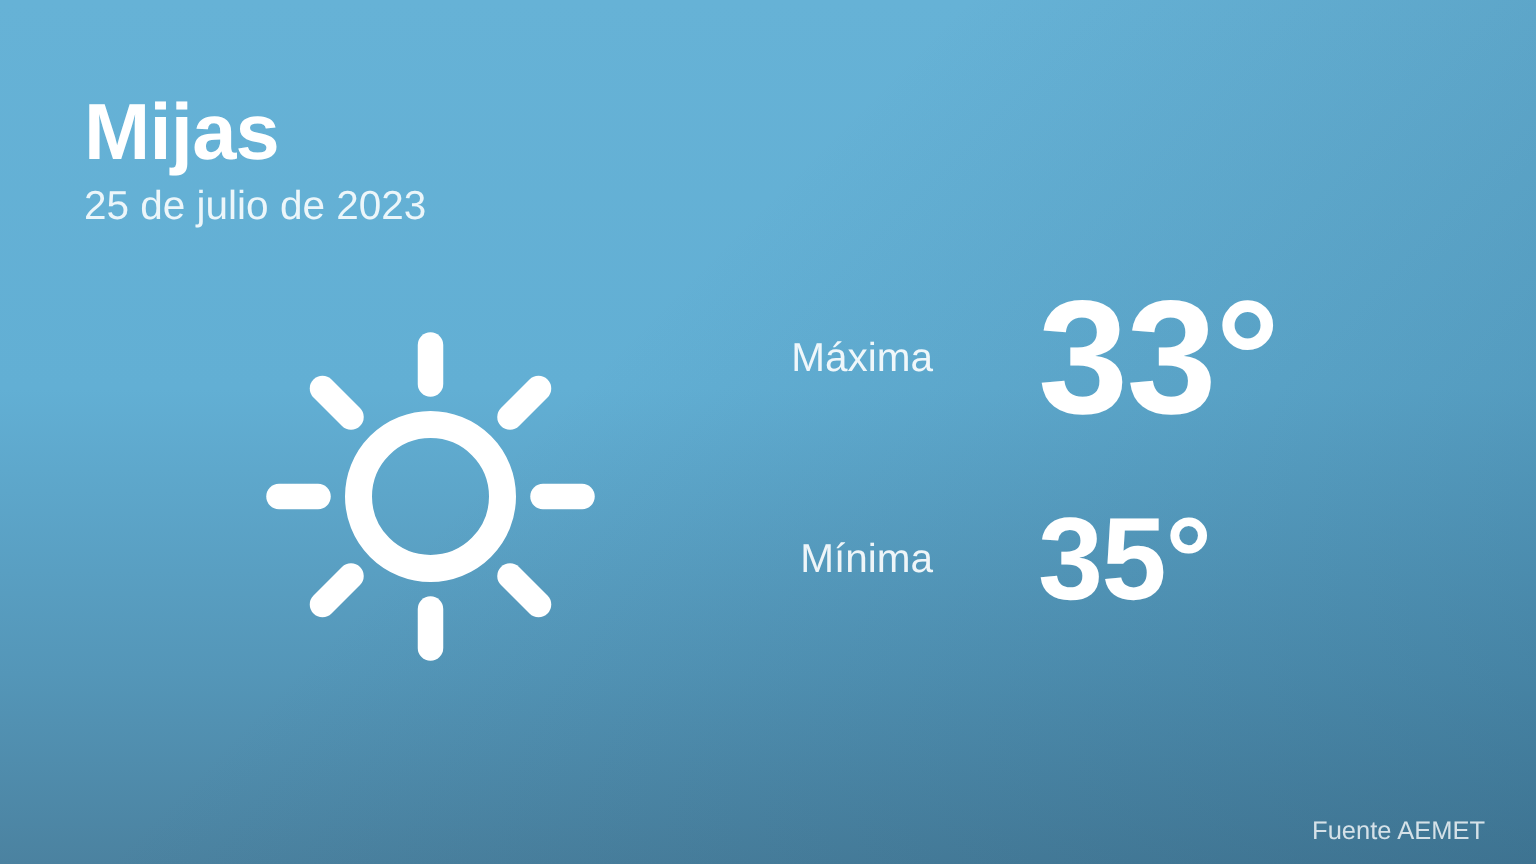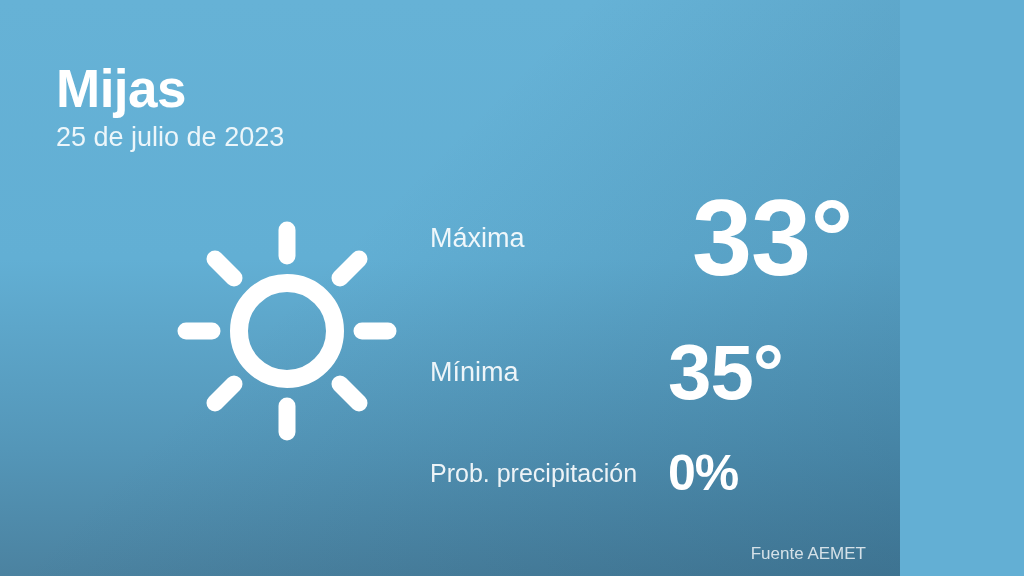--- a/index.html
+++ b/index.html
@@ -9,21 +9,21 @@
   body {
     width: 1024px;
     height: 576px;
     overflow: hidden;
     font-family: "Liberation Sans", sans-serif;
     background: #63afd4;
   }
 
   #card {
     position: relative;
-    width: 900px;
+    width: 1024px;
     height: 576px;
     overflow: hidden;
     background-color: #5ba9d0;
     background-image:
       linear-gradient(135deg, rgba(255,255,255,0.00) 40%, rgba(30,80,110,0.30) 100%),
       linear-gradient(180deg, #66b2d6 0%, #62afd4 45%, #5496b8 78%, #4b82a0 100%);
   }
 
   
   #header {
@@ -70,38 +70,39 @@
     width: 540px;
   }
   .reading-row {
     display: flex;
     align-items: center;
     width: 100%;
   }
   .reading-label {
     flex: 0 0 auto;
     width: 238px;
+    text-align: right;
     padding-right: 46px;
     box-sizing: border-box;
     color: rgba(255,255,255,0.90);
     white-space: nowrap;
   }
   .reading-value {
     flex: 0 0 auto;
     color: #ffffff;
     font-weight: bold;
     white-space: nowrap;
     letter-spacing: -1px;
   }
 
   #row-max { height: 140px; }
   #row-max .reading-label { font-size: 27px; }
   #row-max .reading-value { font-size: 108px; line-height: 1.0; margin-left: 24px; }
 
-  #row-min { height: 128px; }
+  #row-min { height: 128px; gap: 24px; }
   #row-min .reading-label { font-size: 27px; }
   #row-min .reading-value { font-size: 78px; line-height: 1.0; }
 
   #row-precip { height: 74px; }
   #row-precip .reading-label { font-size: 25px; }
   #row-precip .reading-value { font-size: 50px; line-height: 1.0; }
 
   
   #source-text {
     position: absolute;
@@ -147,22 +148,18 @@
     <div class="reading-row" id="row-max">
       <div class="reading-label">Máxima</div>
       <div class="reading-value">33°</div>
     </div>
 
     <div class="reading-row" id="row-min">
       <div class="reading-label">Mínima</div>
       <div class="reading-value">35°</div>
     </div>
 
-    <div class="reading-row" id="row-precip">
-      <div class="reading-label">Prob. precipitación</div>
-      <div class="reading-value">0%</div>
-    </div>
 
   </div>
 
   <div id="source-text">Fuente AEMET</div>
 
 </div>
 
 </body></html>

